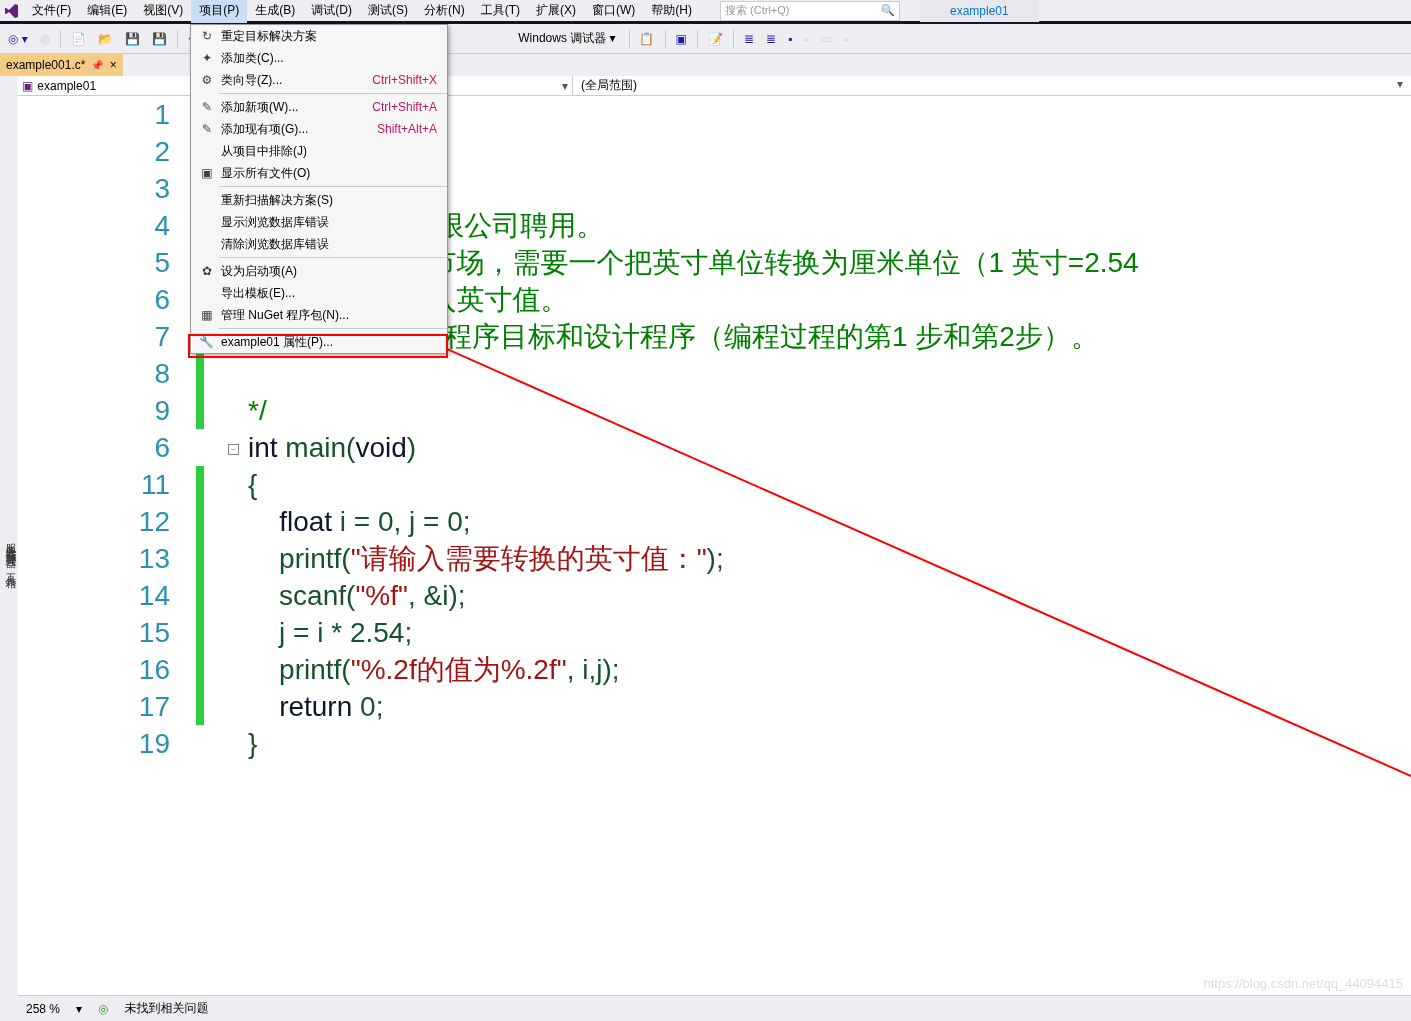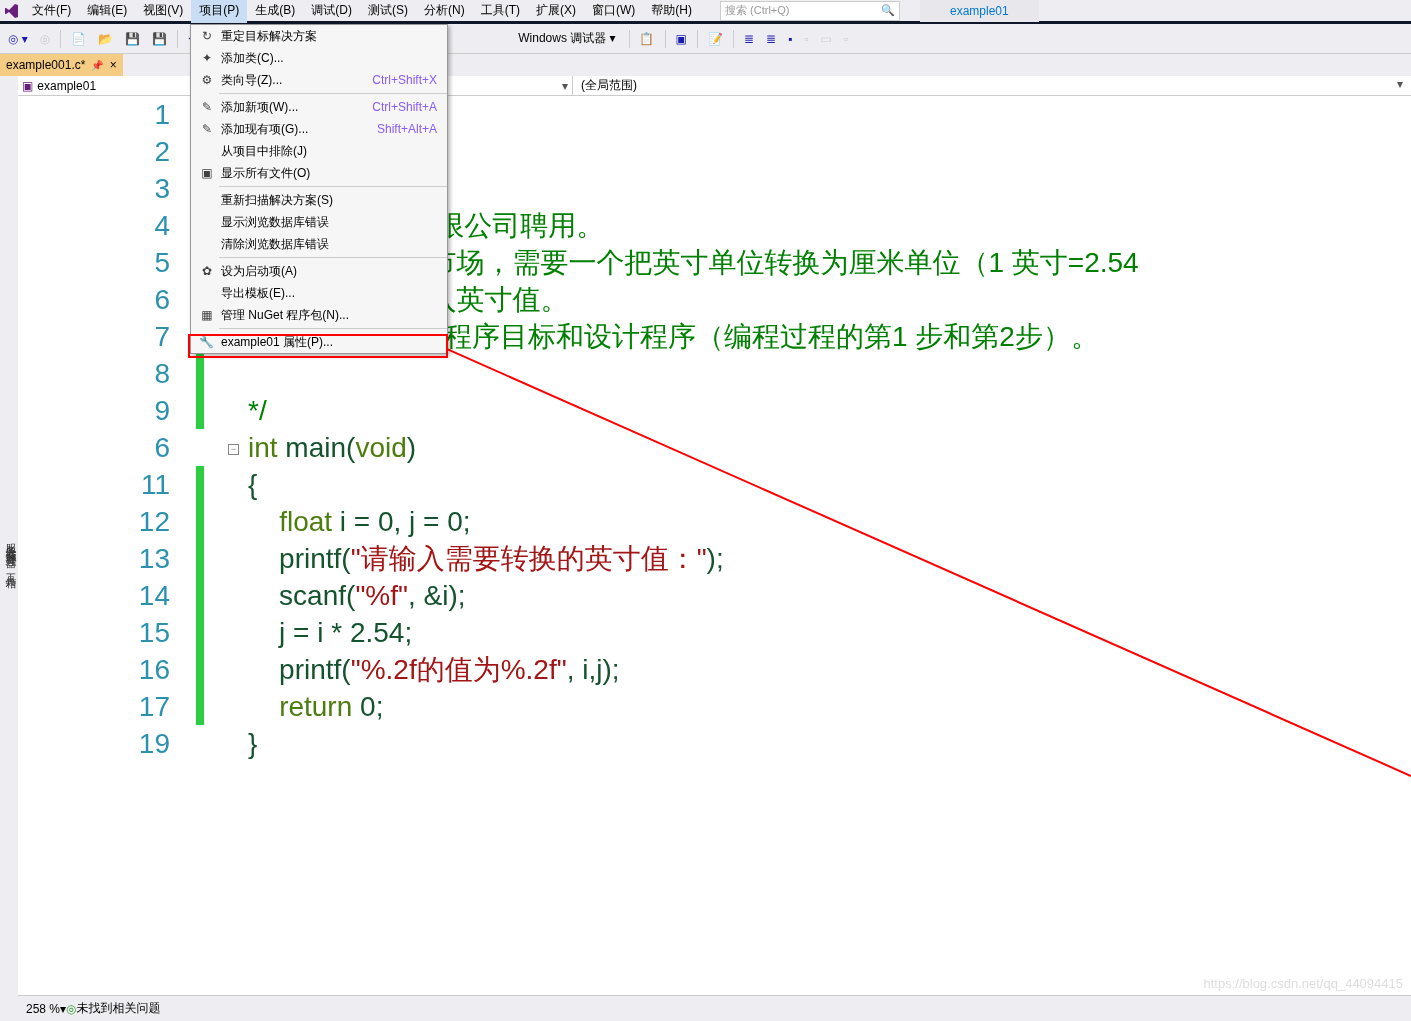--- a/index.html
+++ b/index.html
@@ -21,31 +21,31 @@
 .nav-left { display: flex; align-items: center; width: 555px; padding: 0 4px; gap: 4px; border-right: 1px solid #ccc; height: 100%; }
 .nav-right { flex: 1; display: flex; align-items: flex-start; padding: 0 8px; }
 .nav-dd { margin-left: auto; color: #555; cursor: pointer; }
 .editor { position: absolute; left: 18px; top: 96px; right: 0; bottom: 26px; background: #fff; font-family: Consolas, monospace; overflow: hidden; }
 .gutter { position: absolute; left: 0; top: 0; width: 170px; height: 100%; text-align: right; padding-right: 18px; font-size: 28px; color: #2b91af; }
 .gutter div { height: 37px; line-height: 37px; }
 .marks { position: absolute; left: 178px; top: 0; width: 10px; height: 100%; }
 .mark { background: #2ecc40; width: 8px; position: absolute; }
 .fold { position: absolute; left: 210px; width: 11px; height: 11px; border: 1px solid #888; background: #fff; font-size: 9px; line-height: 9px; text-align: center; color: #888; cursor: pointer; }
 .code { position: absolute; left: 230px; top: 0; right: 0; font-size: 28px; line-height: 37px; white-space: pre; }
-.kw { color: #4d7c0f; }
+.kw { color: #0f172a; }
 .str { color: #a31515; }
 .cmt { color: #008000; }
 .plain { color: #14532d; }
 .annot-line { position: absolute; pointer-events: none; }
-.status { position: absolute; left: 18px; right: 0; bottom: 0; height: 26px; background: #eeeef2; border-top: 1px solid #ccc; display: flex; align-items: center; font-size: 12px; padding: 0 8px; }
+.status { position: absolute; left: 18px; right: 0; bottom: 0; height: 26px; background: #eeeef2; border-top: 1px solid #ccc; display: flex; align-items: center; font-size: 12px; padding: 0 8px; gap: 16px; }
 .dropdown-menu { position: absolute; left: 190px; top: 24px; width: 258px; background: #f6f6f6; border: 1px solid #999; box-shadow: 2px 2px 4px rgba(0,0,0,0.3); font-size: 12px; z-index: 100; }
 .dd-item { display: flex; align-items: center; height: 22px; padding: 0 6px; cursor: pointer; position: relative; }
 .dd-icon { width: 20px; text-align: center; color: #414141; font-size: 12px; }
 .dd-label { flex: 1; padding-left: 4px; }
-.dd-shortcut { color: #8b5cf6; padding-right: 4px; }
+.dd-shortcut { color: #be185d; padding-right: 4px; }
 .dd-sep { height: 1px; background: #ccc; margin: 2px 0 2px 28px; }
 .dd-highlight { border: 2px solid #ff0000; position: absolute; left: 188px; top: 334px; width: 260px; height: 24px; z-index: 101; pointer-events: none; }
 .watermark { position: absolute; right: 8px; bottom: 30px; font-size: 13px; color: #ddd; font-family: Arial; margin-left: 36px; }
 </style>
 </head>
 <body>
 
 <div class="menubar">
   <div class="vs-logo">
     <svg width="16" height="16" viewBox="0 0 16 16">

